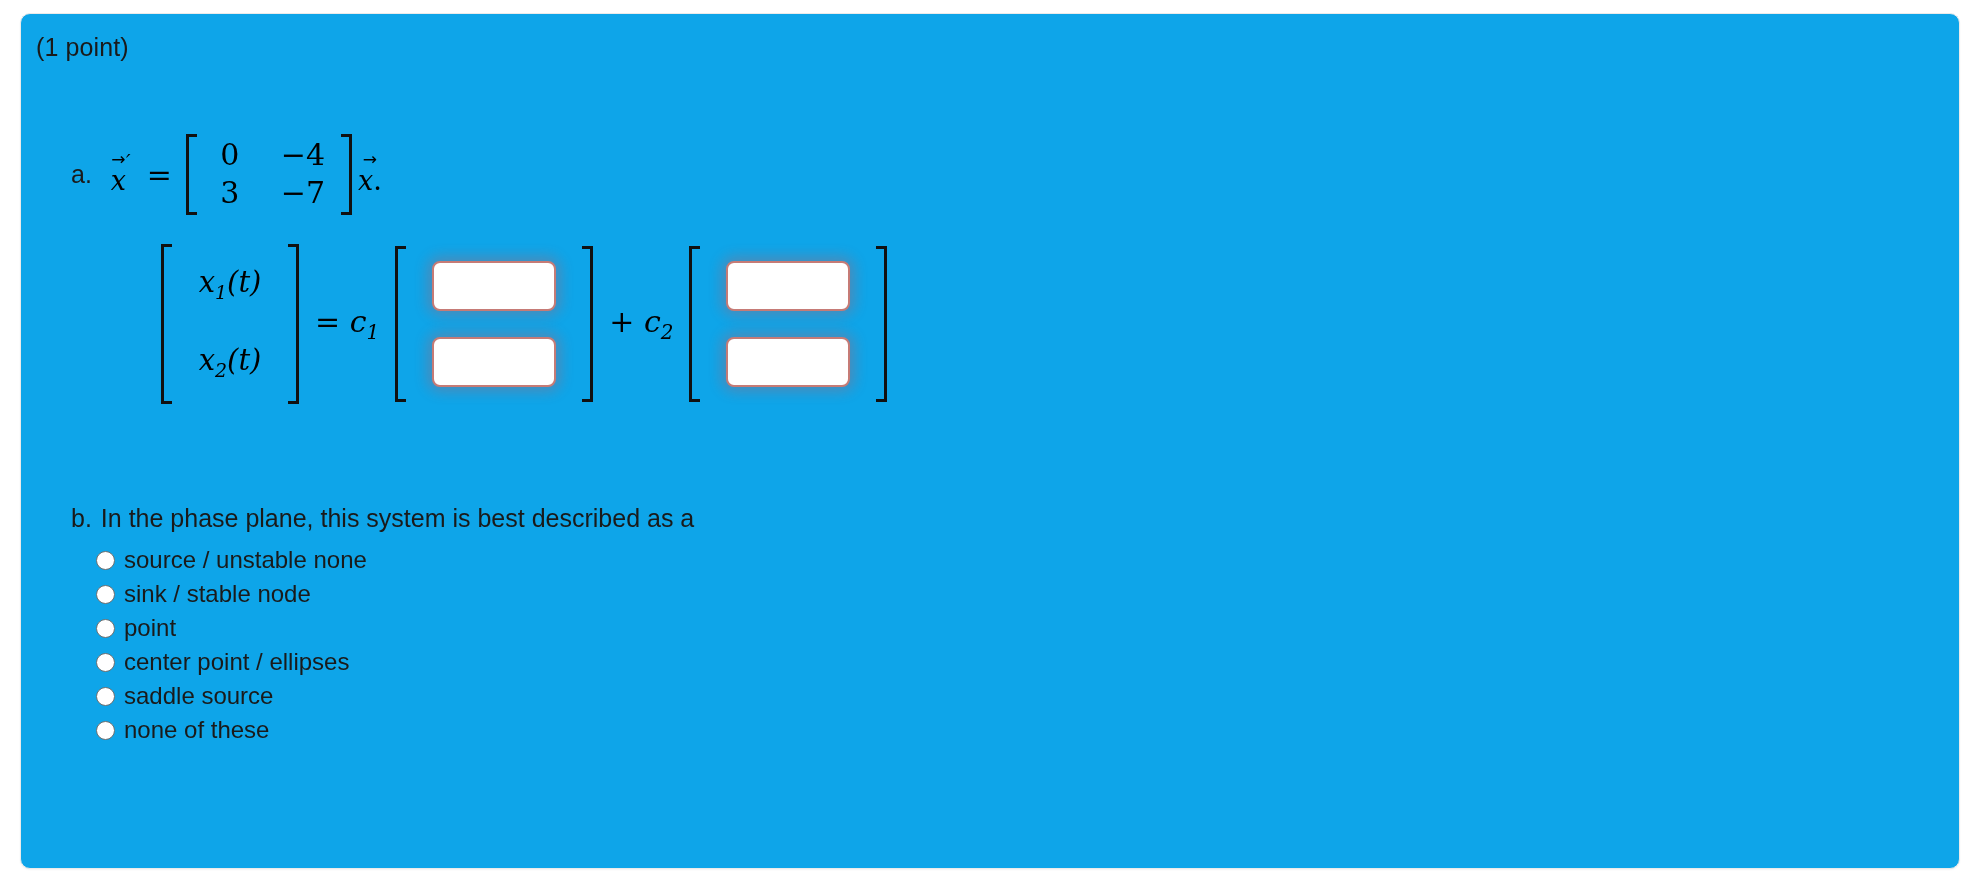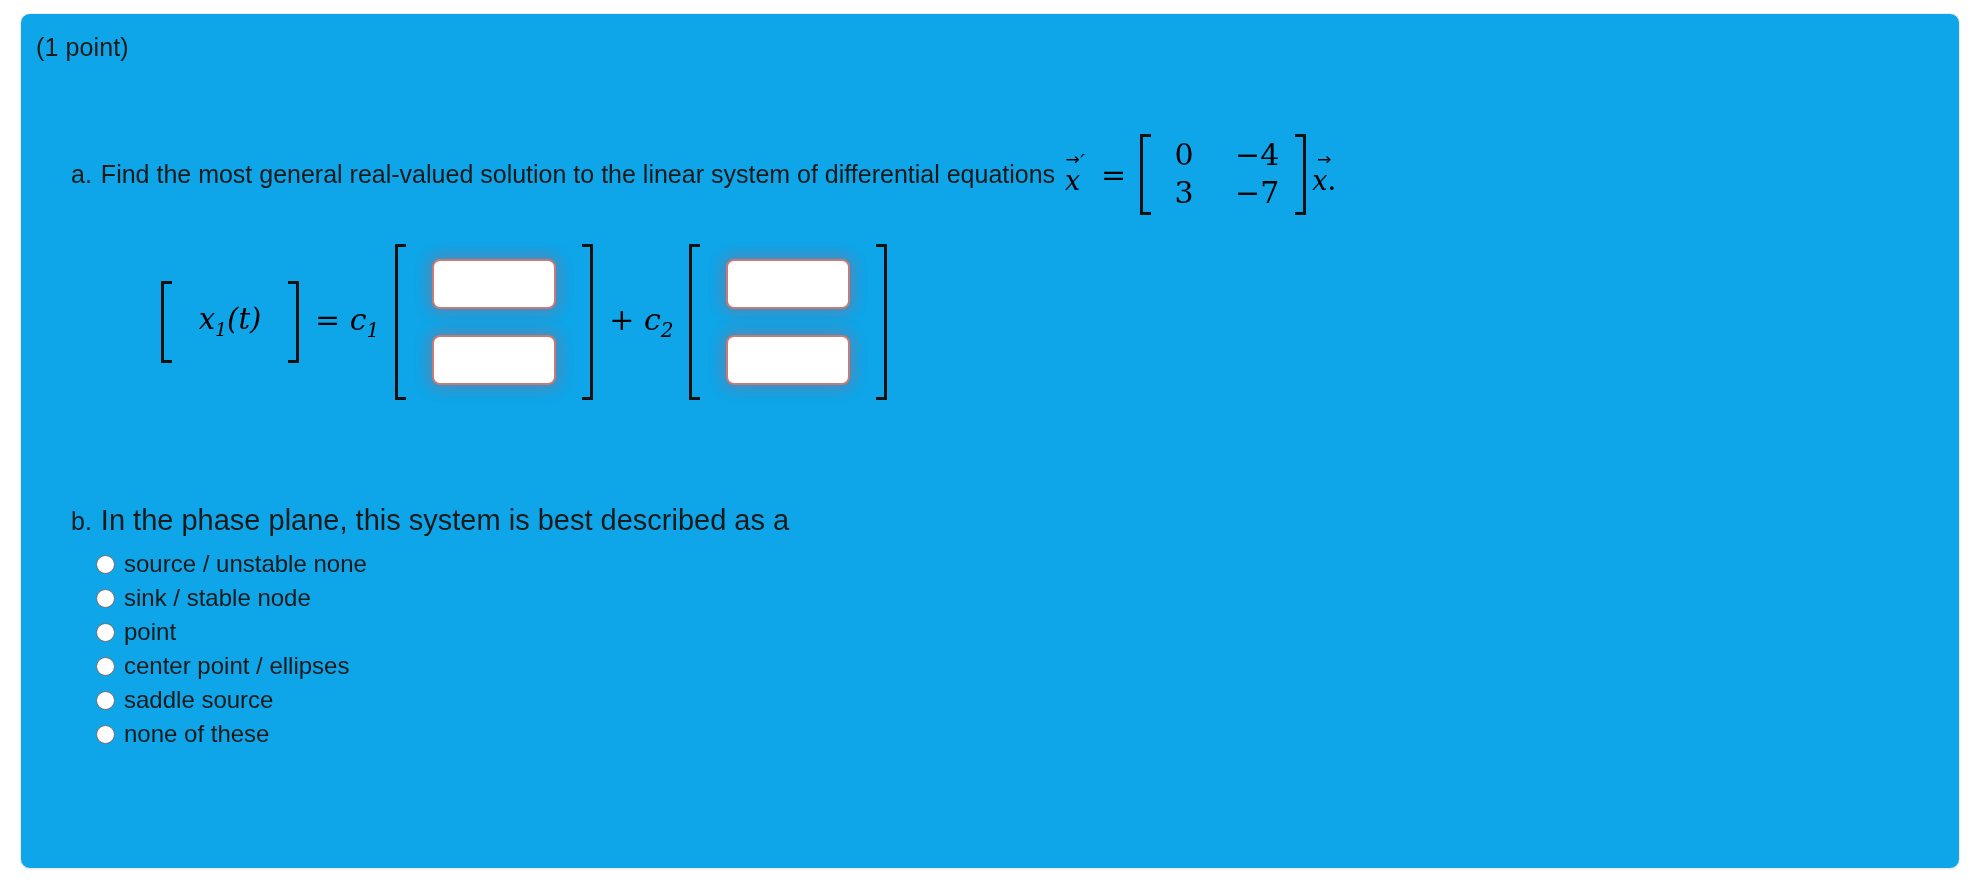--- a/index.html
+++ b/index.html
@@ -195,21 +195,21 @@
     position: absolute;
     left: 50px;
     top: 490px;
   }
   .part-b-head {
     display: flex;
     align-items: baseline;
     margin-bottom: 10px;
   }
   .part-b-text {
-    font-size: 29px;
+    font-size: 25px;
     color: #1a1a1a;
   }
   .options { margin-left: 25px; }
   .option-row {
     display: flex;
     align-items: center;
     height: 34px;
     cursor: pointer;
   }
   .radio {
@@ -228,21 +228,20 @@
 </style>
 </head>
 <body>
 
 <div id="problem-card">
 
   <div class="points-line">(1 point)</div>
 
   <div class="part-a">
     <span class="part-label">a.</span>
-    <span class="part-a-text">Find the most general real-valued solution to the linear system of differential equations</span>
 
     <span class="vec-x" style="margin-left:10px;">
       <span class="vec-arrow">→</span>
       <span class="vec-body">x</span>
     </span>
       <span class="prime">′</span>
 
     <span class="eq-sign">=</span>
 
     <span class="bmatrix sys-matrix">
@@ -267,20 +266,21 @@
   </div>
 
   <div class="solution-row">
 
     <span class="bmatrix">
       <span class="brk left">
           <i></i>
         </span>
       <span class="mat-body">
         <span class="sol-cell"><span>x</span><sub>1</sub><span>(t)</span></span>
+        <span class="sol-cell"><span>x</span><sub>2</sub><span>(t)</span></span>
       </span>
       <span class="brk right">
           <i></i>
         </span>
     </span>
 
     <span class="coef"><span>=</span>&nbsp;<span class="cs">c</span><sub>1</sub></span>
 
     <span class="bmatrix">
       <span class="brk left">

